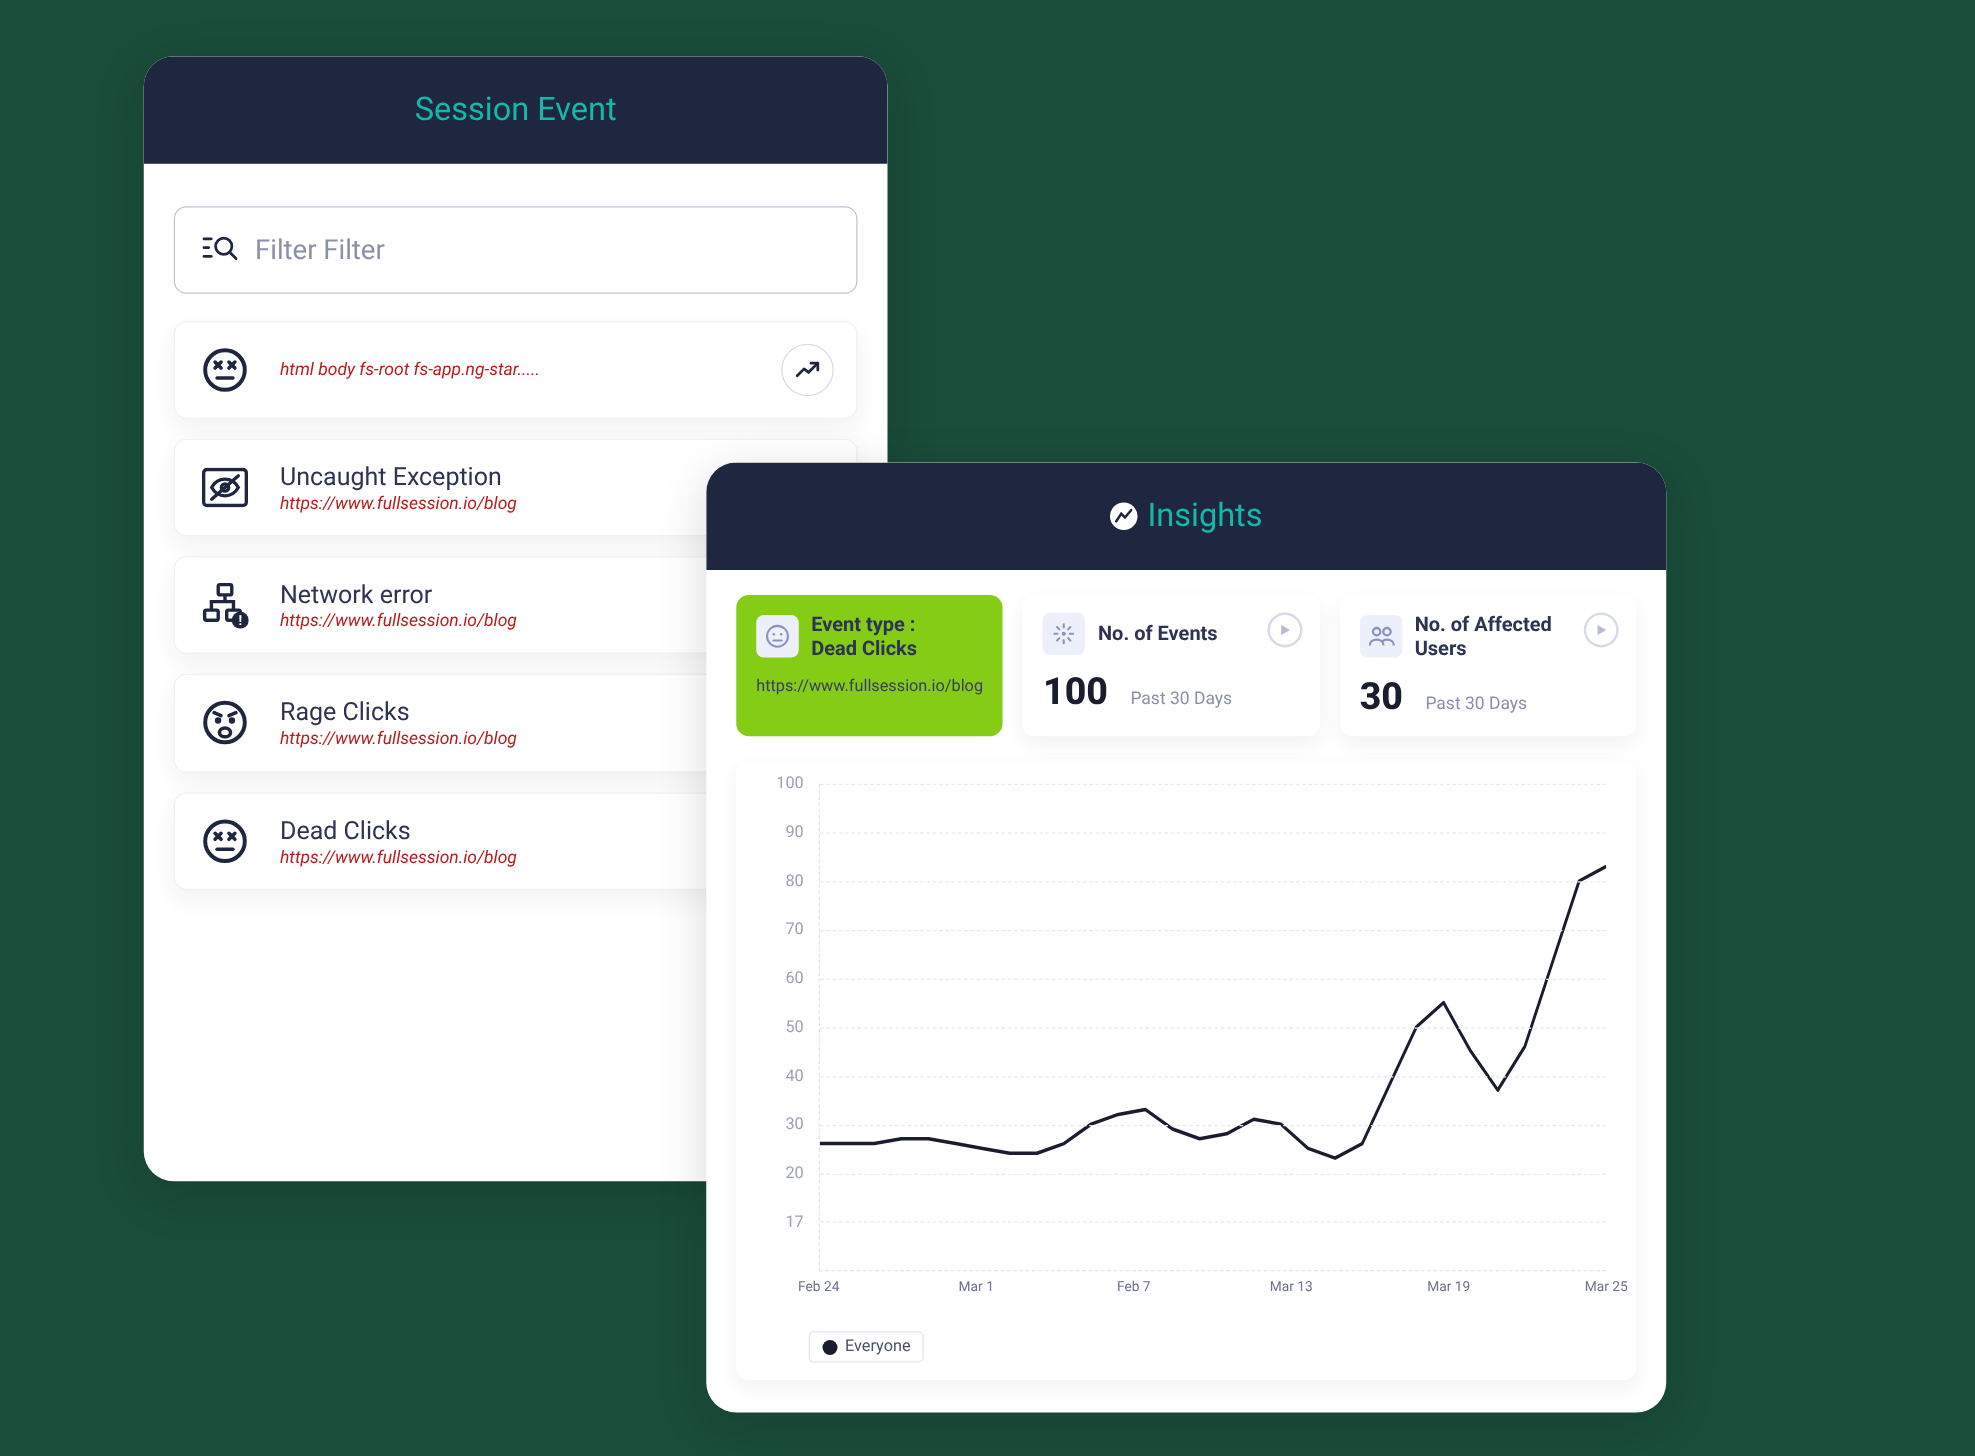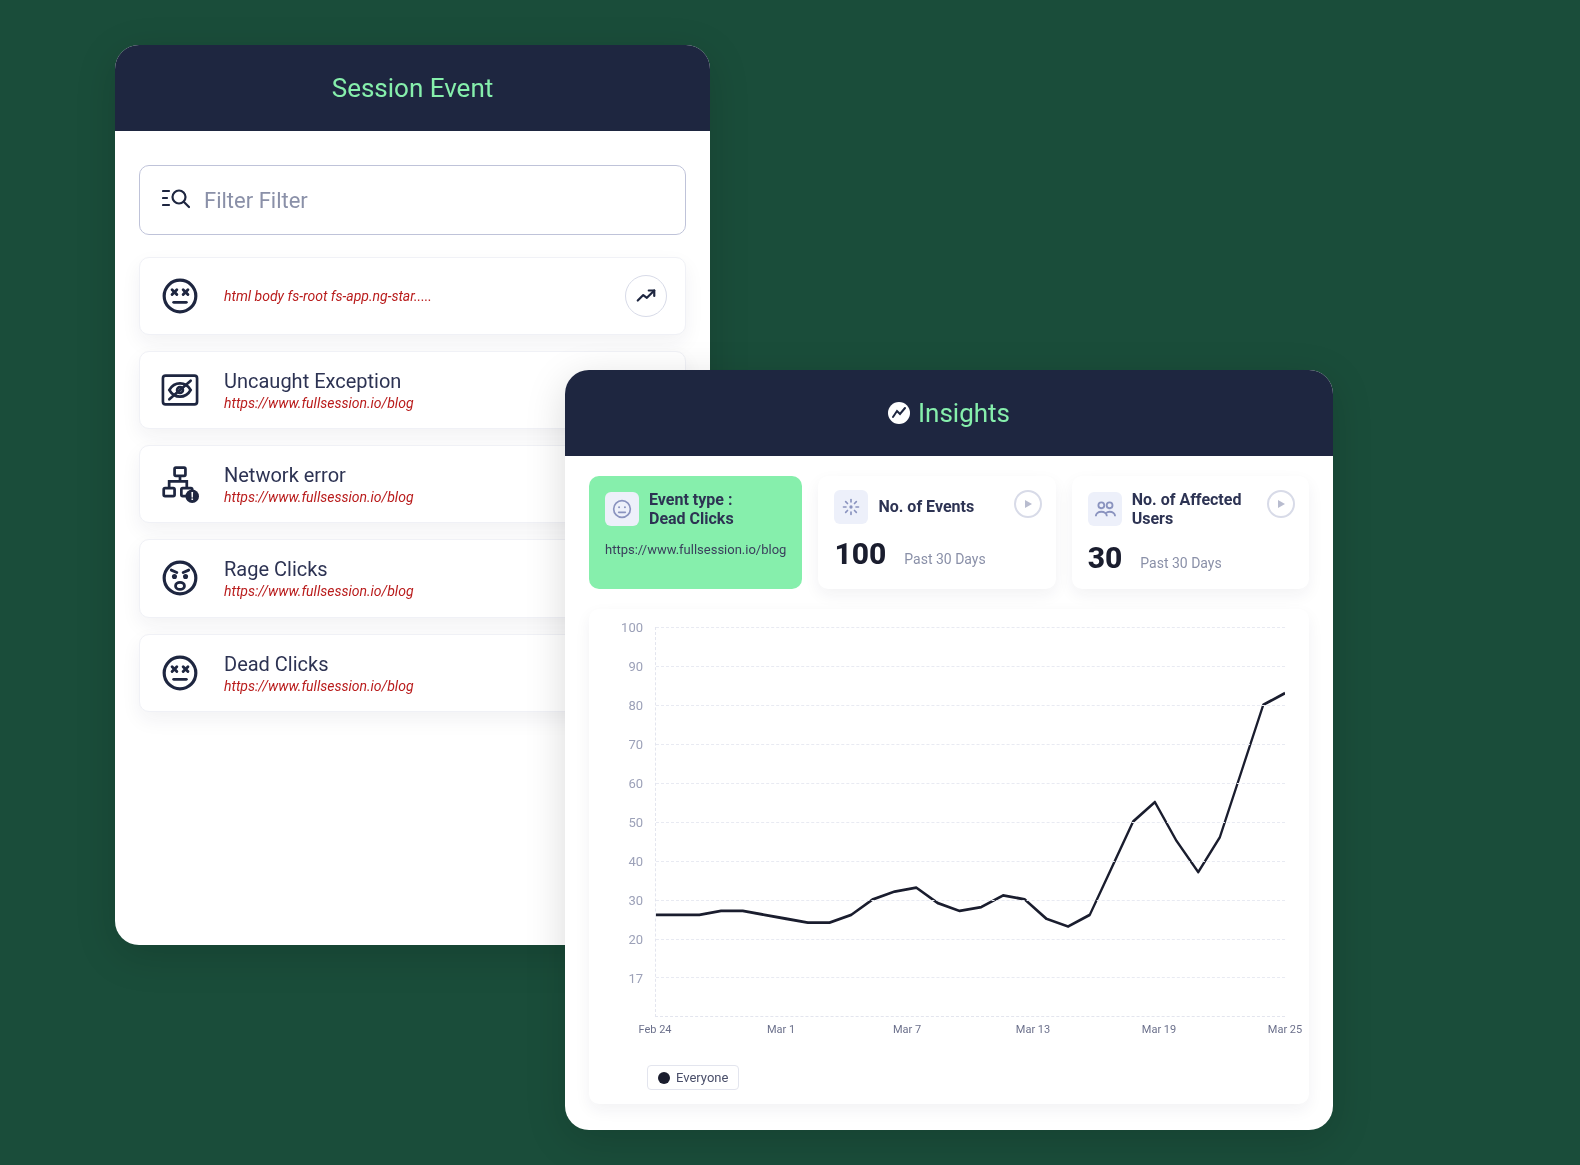--- a/index.html
+++ b/index.html
@@ -13,21 +13,21 @@
   }
   .panel {
     position: absolute;
     background: #fff;
     border-radius: 24px;
     box-shadow: 0 10px 40px rgba(0,0,0,.15);
     overflow: hidden;
   }
   .panel-header {
     background: #1e2640;
-    color: #86efac;
+    color: #14b8a6;
     text-align: center;
     padding: 28px 0;
     font-size: 26px;
     font-weight: 400;
     display: flex;
     align-items: center;
     justify-content: center;
     gap: 8px;
   }
   
@@ -90,21 +90,21 @@
   .insights-body { padding: 20px 24px; }
   .stat-row { display:flex; gap:16px; margin-bottom: 20px; }
   .stat-card {
     background:#fff;
     border-radius:10px;
     padding: 14px 16px 14px 16px;
     box-shadow: 0 6px 16px rgba(30,38,64,.06);
     position:relative;
     flex:1;
   }
-  .stat-card.first { background:#86efac; box-shadow:none; }
+  .stat-card.first { background:#84cc16; box-shadow:none; }
   .stat-top { display:flex; align-items:center; gap:10px; }
   .stat-icon {
     width:34px; height:34px;
     background:#edf0fa;
     border-radius:6px;
     display:flex; align-items:center; justify-content:center;
     color:#8a93bf;
     flex-shrink:0;
   }
   .play-icon {
@@ -367,21 +367,21 @@
             <div class="y-tick" style="top: 90%;">17</div>
           </div>
         <div class="plot" id="plot">
           <svg id="chart-svg" width="100%" height="100%" preserveAspectRatio="none" viewBox="0 0 780 390">
               <path d="M0.0 288.6 L26.9 288.6 L53.8 288.6 L80.7 284.7 L107.6 284.7 L134.5 288.6 L161.4 292.5 L188.3 296.4 L215.2 296.4 L242.1 288.6 L269.0 273.0 L295.9 265.2 L322.8 261.3 L349.7 276.9 L376.6 284.7 L403.4 280.8 L430.3 269.1 L457.2 273.0 L484.1 292.5 L511.0 300.3 L537.9 288.6 L564.8 241.8 L591.7 195.0 L618.6 175.5 L645.5 214.5 L672.4 245.7 L699.3 210.6 L726.2 144.3 L753.1 78.0 L780.0 66.3 " class="line-path"></path>
             </svg>
         <div class="gridline" style="top: 0%;"></div><div class="gridline" style="top: 10%;"></div><div class="gridline" style="top: 20%;"></div><div class="gridline" style="top: 30%;"></div><div class="gridline" style="top: 40%;"></div><div class="gridline" style="top: 50%;"></div><div class="gridline" style="top: 60%;"></div><div class="gridline" style="top: 70%;"></div><div class="gridline" style="top: 80%;"></div><div class="gridline" style="top: 90%;"></div></div>
         <div class="x-axis" id="x-axis">
             <div class="x-tick" style="left: 0%;">Feb 24</div>
             <div class="x-tick" style="left: 20%; text-align: center;">Mar 1</div>
-            <div class="x-tick" style="left: 40%;">Mar 7</div>
+            <div class="x-tick" style="left: 40%;">Feb 7</div>
             <div class="x-tick" style="left: 60%;">Mar 13</div>
             <div class="x-tick" style="left: 80%;">Mar 19</div>
             <div class="x-tick" style="left: 100%;">Mar 25</div>
           </div>
       </div>
       <div class="legend">
         <span class="legend-dot"></span>
         <span>Everyone</span>
       </div>
     </div>

